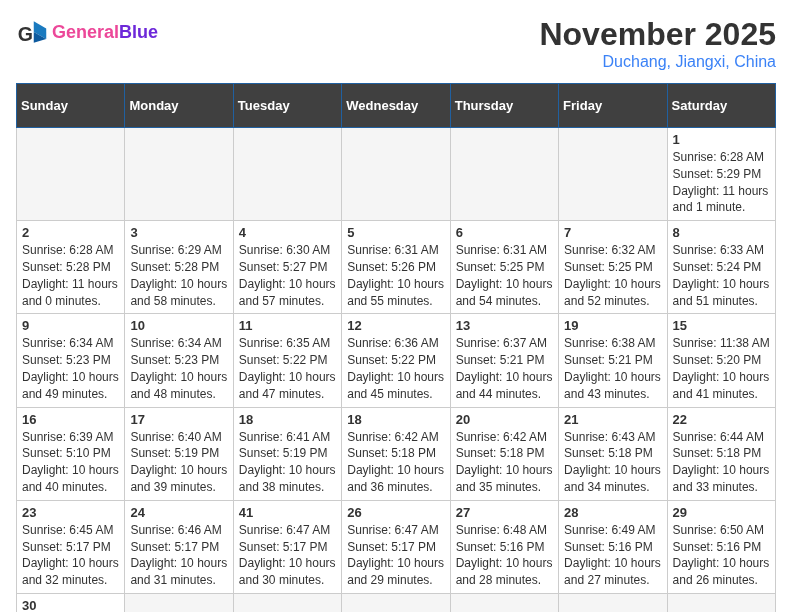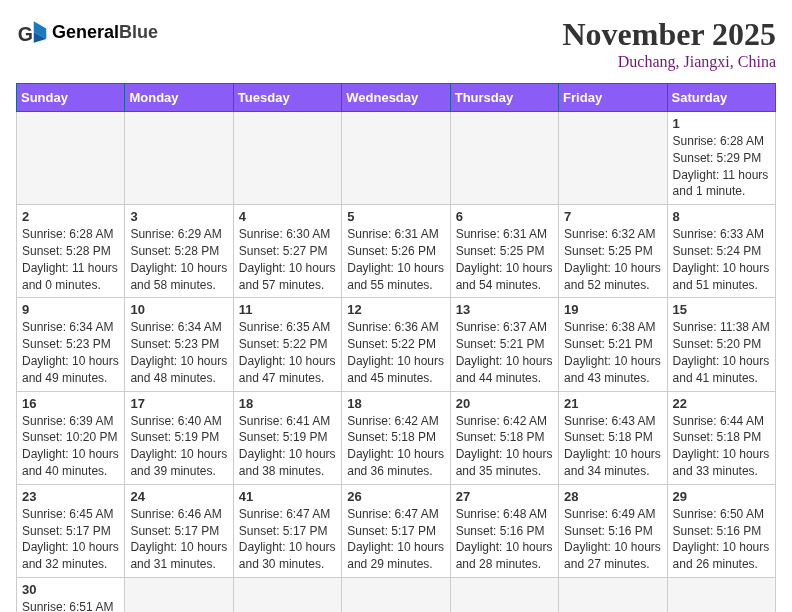--- a/index.html
+++ b/index.html
@@ -21,50 +21,49 @@
       align-items: center;
       gap: 4px;
     }
     .logo-text {
       font-size: 18px;
       font-weight: bold;
       color: #333;
       line-height: 1;
     }
     .logo-text span {
-      color: #000000;
+      color: #ec4899;
     }
     .logo-icon {
       width: 32px;
       height: 32px;
     }
     .title-block {
       text-align: right;
-      font-family: Liberation Serif, serif;
     }
     .month-title {
       font-size: 32px;
       font-weight: bold;
       color: #333;
     }
     .location {
       font-size: 16px;
-      color: #701a75;
+      color: #3b82f6;
     }
     .calendar {
       width: 100%;
       border-collapse: collapse;
       border: 1px solid #ccc;
     }
     .calendar th {
-      background-color: #8b5cf6;
+      background-color: #404040;
       color: #fff;
       font-size: 13px;
       font-weight: bold;
-      padding: 6px 4px;
+      padding: 14px 4px;
       text-align: left;
       border: 1px solid #2060a0;
     }
     .calendar td {
       vertical-align: top;
       border: 1px solid #ccc;
       padding: 4px 5px;
       font-size: 10px;
       color: #333;
       min-height: 80px;
@@ -89,21 +88,21 @@
 <body>
 
 <div class="header">
   <div class="logo">
     <svg class="logo-icon" viewBox="0 0 36 36">
       <text x="2" y="28" font-size="22" font-weight="bold" fill="#333" font-family="Arial">G</text>
       <polygon points="20,6 34,14 34,26 20,18" fill="#1a7abf"></polygon>
       <polygon points="20,18 34,26 20,30" fill="#0d5a9e"></polygon>
     </svg>
     <div>
-      <div class="logo-text"><span>General</span><span style="color:#404040">Blue</span></div>
+      <div class="logo-text"><span>General</span><span style="color:#6d28d9">Blue</span></div>
     </div>
   </div>
   <div class="title-block">
     <div class="month-title">November 2025</div>
     <div class="location">Duchang, Jiangxi, China</div>
   </div>
 </div>
 
 <table class="calendar">
   <thead>
@@ -232,21 +231,21 @@
           <div class="day-info">Sunrise: 11:38 AM
 Sunset: 5:20 PM
 Daylight: 10 hours
 and 41 minutes.</div>
         </td>
       </tr>
       <tr class="week-row">
         <td>
           <span class="day-num">16</span>
           <div class="day-info">Sunrise: 6:39 AM
-Sunset: 10:20 PM
+Sunset: 5:10 PM
 Daylight: 10 hours
 and 40 minutes.</div>
         </td>
         <td>
           <span class="day-num">17</span>
           <div class="day-info">Sunrise: 6:40 AM
 Sunset: 5:19 PM
 Daylight: 10 hours
 and 39 minutes.</div>
         </td>

